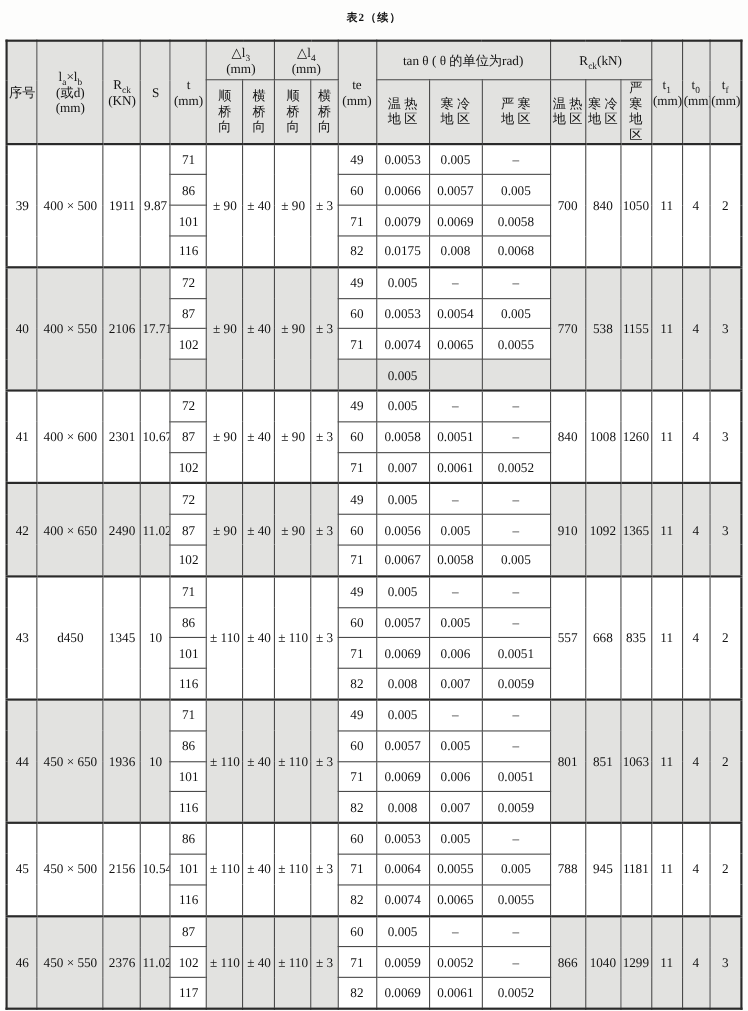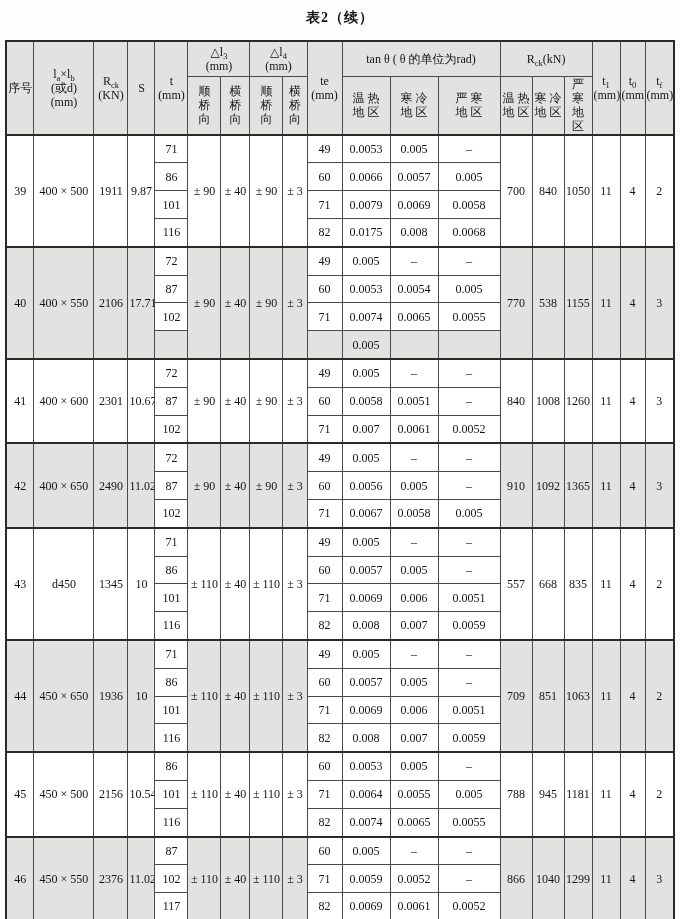--- a/index.html
+++ b/index.html
@@ -3,21 +3,21 @@
 <meta charset="utf-8">
 <style>
   html,body{margin:0;padding:0;background:#f6f6f4;}
   .page{
     width:680px;height:919px;background:#fdfdfc;overflow:hidden;
     font-family:"Liberation Serif","DejaVu Serif",serif;color:#141414;
     box-sizing:border-box;
   }
   .title{
     text-align:center;padding-top:9px;font-weight:bold;
-    font-size:14px;letter-spacing:1px;
+    font-size:10px;letter-spacing:1px;
   }
   table.spec{
     border-collapse:collapse;table-layout:fixed;
     width:664px;margin:13px auto 0;
     border:2px solid #2a2a2a;
   }
   .spec th,.spec td{
     border:1px solid #4a4a4a;
     text-align:center;vertical-align:middle;
     padding:0 1px;font-size:12px;line-height:1.18;
@@ -296,21 +296,21 @@
           <td rowspan="4" class="shade num">10</td>
           <td class="shade wcell num">71</td>
           <td rowspan="4" class="shade num">± 110</td>
           <td rowspan="4" class="shade num">± 40</td>
           <td rowspan="4" class="shade num">± 110</td>
           <td rowspan="4" class="shade num">± 3</td>
           <td class="shade wcell num">49</td>
           <td class="shade wcell num">0.005</td>
           <td class="shade wcell num">–</td>
           <td class="shade wcell num">–</td>
-          <td rowspan="4" class="shade num">709</td>
+          <td rowspan="4" class="shade num">801</td>
           <td rowspan="4" class="shade num">851</td>
           <td rowspan="4" class="shade num">1063</td>
           <td rowspan="4" class="shade num">11</td>
           <td rowspan="4" class="shade num">4</td>
           <td rowspan="4" class="shade num">2</td>
         </tr>
         <tr>
           <td class="shade wcell num">86</td>
           <td class="shade wcell num">60</td>
           <td class="shade wcell num">0.0057</td>

